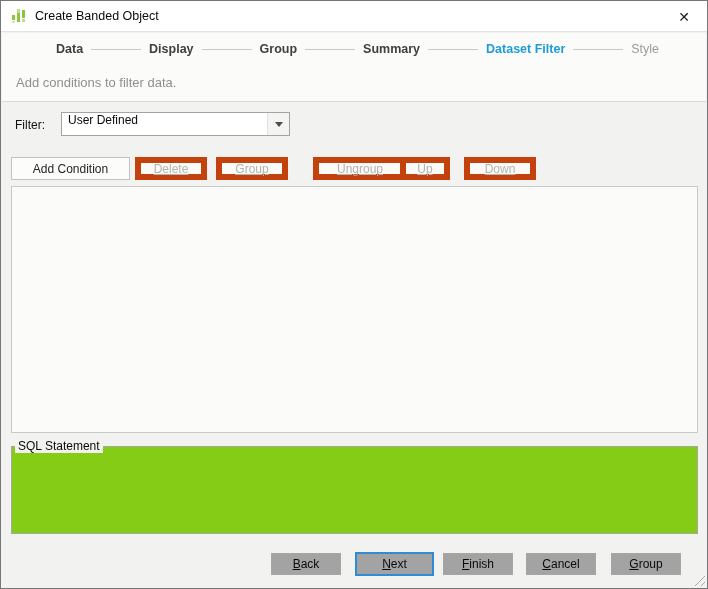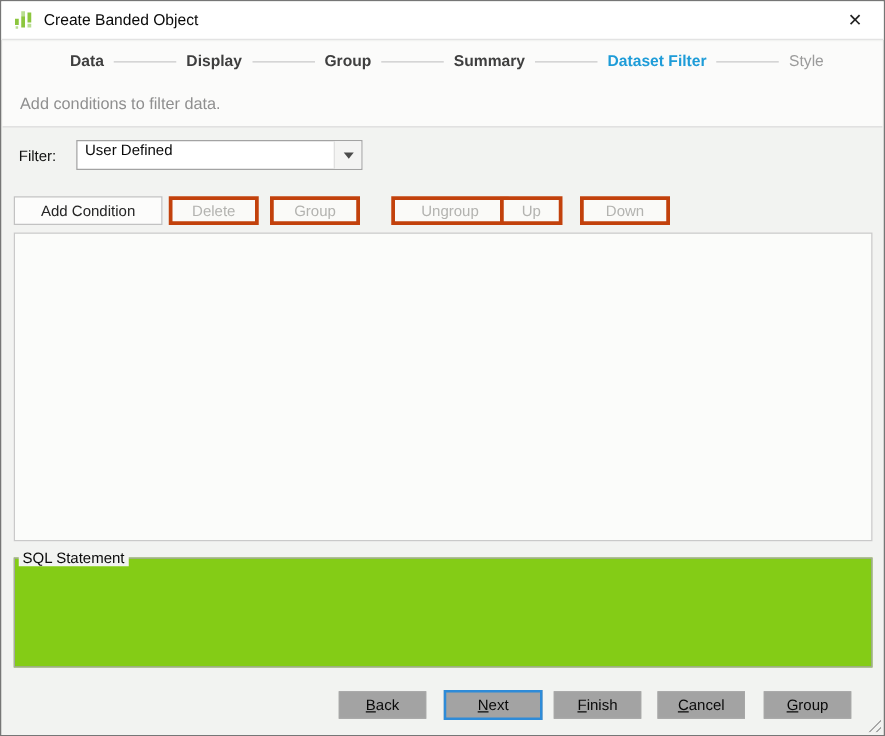--- a/index.html
+++ b/index.html
@@ -68,21 +68,21 @@
     border-top:5px solid #4c4c4c;
   }
   
   .tbtn {
     position:absolute; top:156px; height:23px;
     display:flex; align-items:center; justify-content:center;
     font-size:12px; background:#fcfcfb; border:1px solid #c2c2c2;
     color:#252525; cursor:pointer;
   }
   .tbtn.disabled {
-    background:#fafaf8; border:3px solid #c2410c; color:#b3b3b0; cursor:default;
+    background:#fafaf8; border:6px solid #c2410c; color:#b3b3b0; cursor:default;text-decoration:underline;
   }
   .tbtn-add      { left:10px;  width:119px; }
   .tbtn-delete   { left:134px; width:72px; }
   .tbtn-group    { left:215px; width:72px; }
   .tbtn-ungroup  { left:312px; width:94px; }
   .tbtn-up       { left:399px; width:50px; }
   .tbtn-down     { left:463px; width:72px; }
   
   .conditions-panel {
     position:absolute; left:10px; top:185px; width:687px; height:247px;

